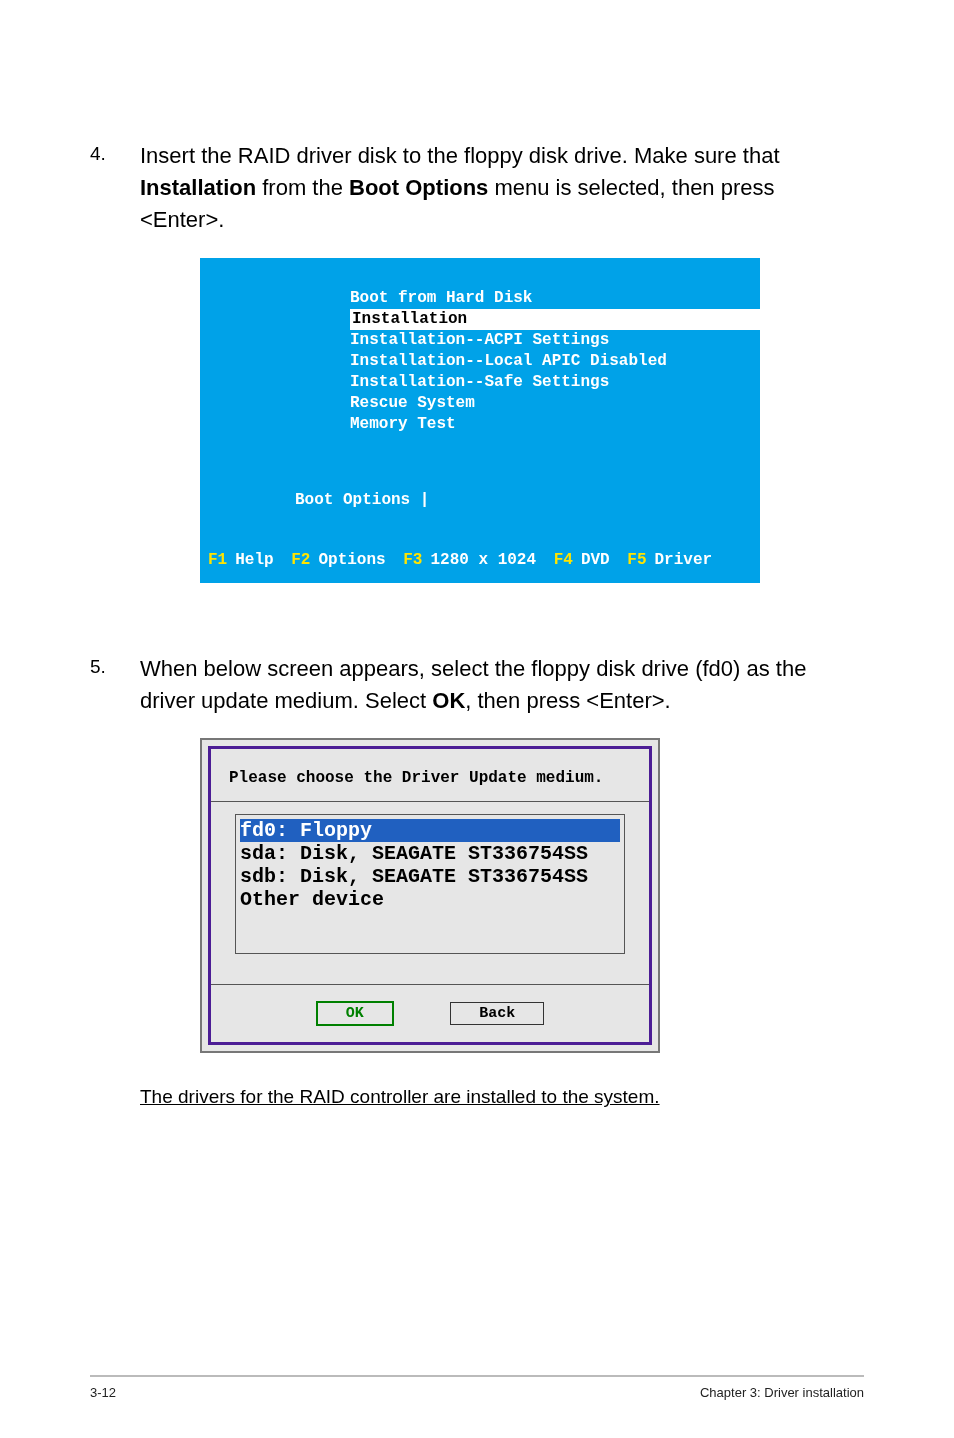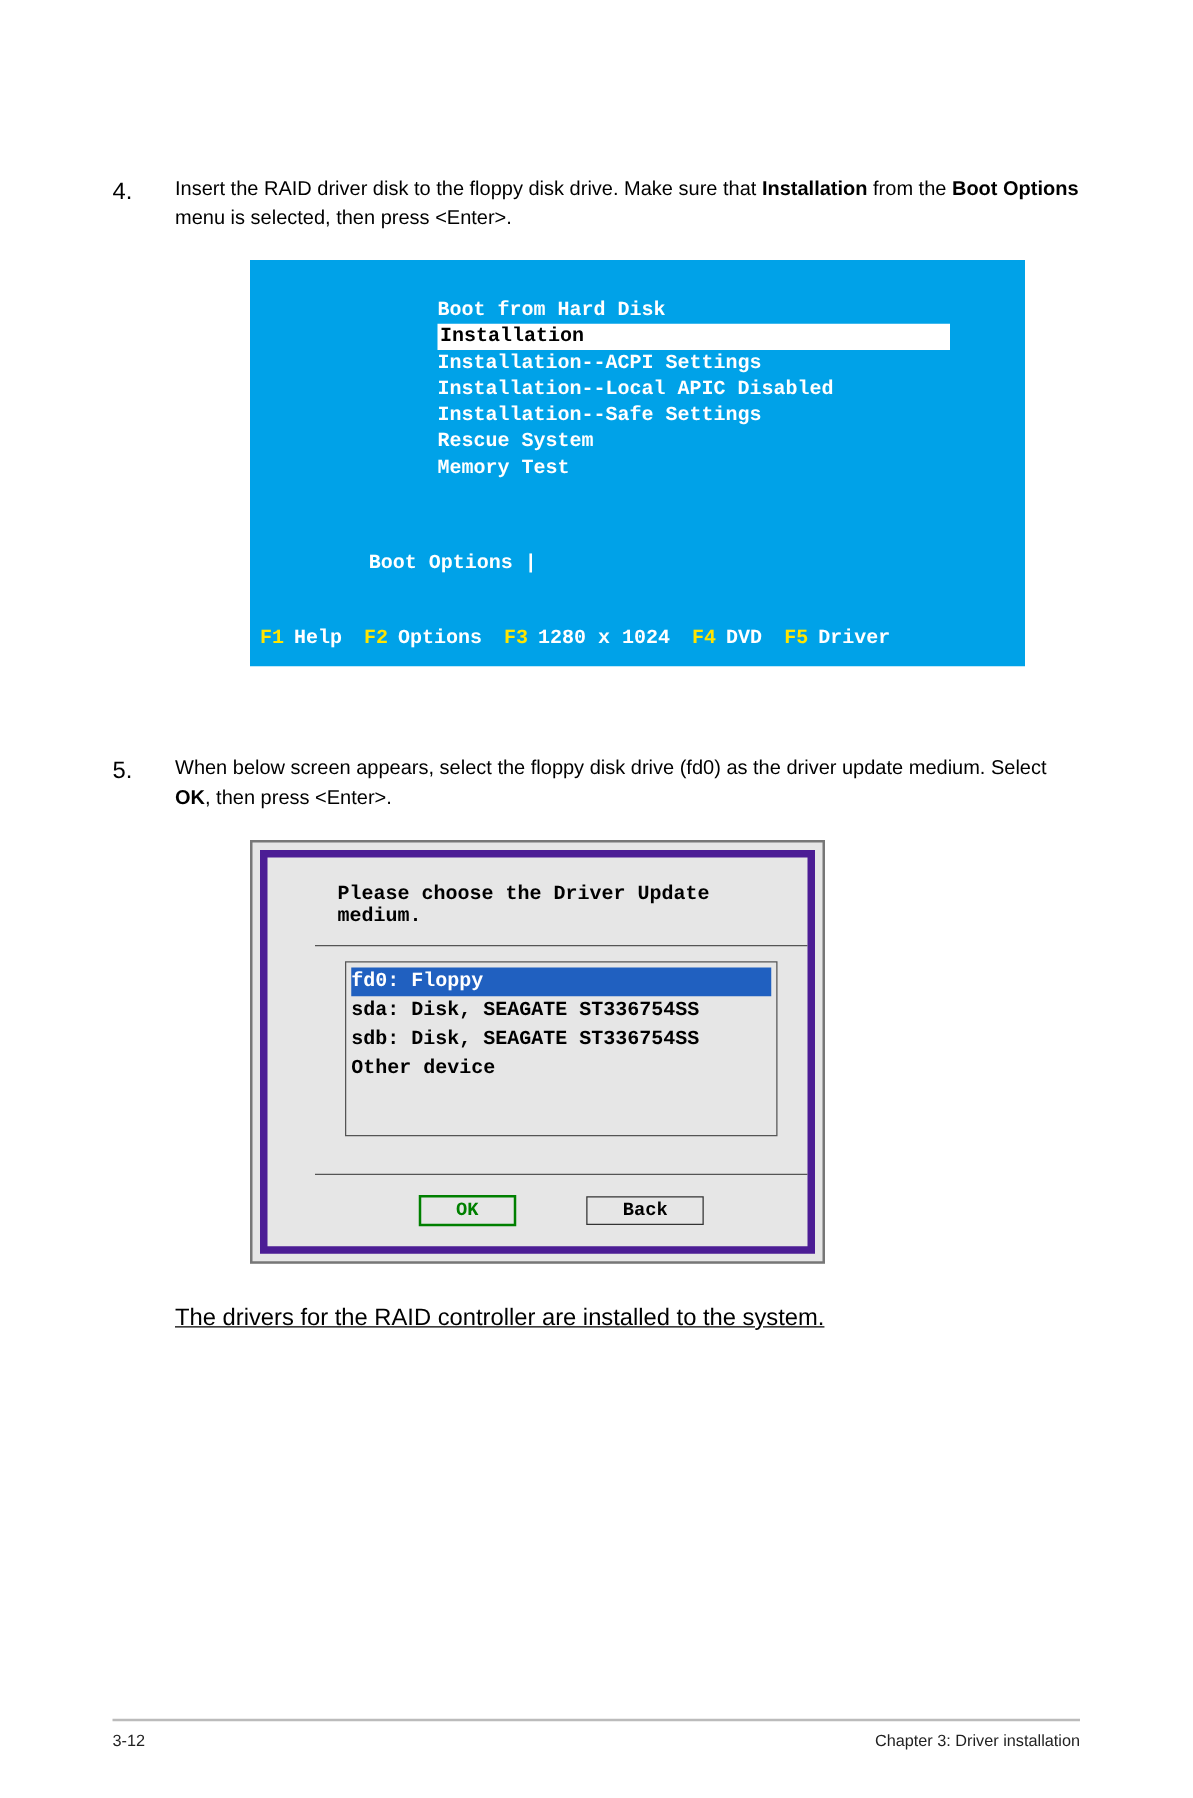--- a/index.html
+++ b/index.html
@@ -20,29 +20,29 @@
     display: flex;
     margin-bottom: 22px;
   }
   .step .num {
     width: 50px;
     font-size: 19px;
     line-height: 1.45;
     flex-shrink: 0;
   }
   .step .txt {
-    font-size: 16px;
+    font-size: 22px;
     line-height: 1.45;
   }
   .step .txt b { font-weight: bold; }
 
   
   .boot-wrap {
     margin: 20px 0 70px 110px;
-    width: 620px;
+    width: 560px;
   }
   .boot-screen {
     background: #00a2e8;
     width: 100%;
     box-sizing: border-box;
     padding: 30px 0 8px 0;
     font-family: "Courier New", Courier, monospace;
     font-weight: bold;
     color: #ffffff;
     position: relative;
@@ -86,43 +86,42 @@
   
   .dialog-wrap {
     margin: 20px 0 30px 110px;
     width: 460px;
     border: 2px solid #777;
     box-sizing: border-box;
     padding: 6px;
     background: #e6e6e6;
   }
   .dialog-outer {
-    border: 6px solid #4c1d95;
-    background: #e6e6e6;
-    box-sizing: border-box;
-    padding-left: 38px;
+    border: 3px solid #4c1d95;
+    background: #e6e6e6;
+    box-sizing: border-box;
   }
   .dialog-title {
     font-family: "Courier New", Courier, monospace;
     font-weight: bold;
     font-size: 16px;
     padding: 20px 18px 14px 18px;
     border-bottom: 1px solid #555;
   }
   .dialog-list-box {
     margin: 12px 24px 30px 24px;
     border: 1px solid #555;
     background: #e6e6e6;
     padding: 4px;
     min-height: 130px;
   }
   .dlg-item {
     font-family: "Courier New", Courier, monospace;
     font-weight: bold;
-    font-size: 16px;
+    font-size: 20px;
     line-height: 23px;
     white-space: nowrap;
   }
   .dlg-item.selected {
     background: #2060c0;
     color: #ffffff;
   }
   .dlg-buttons {
     border-top: 1px solid #555;
     padding: 16px 0;

